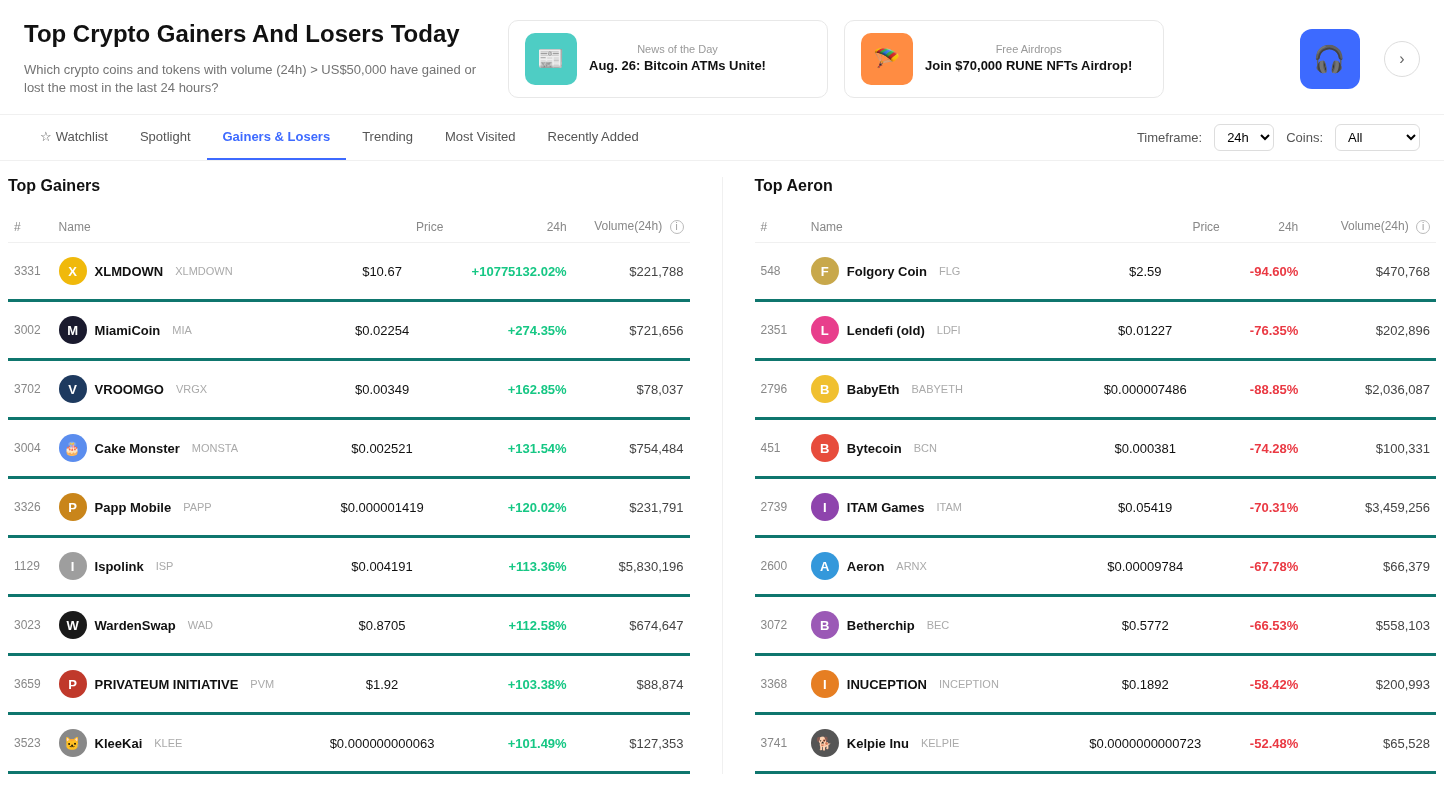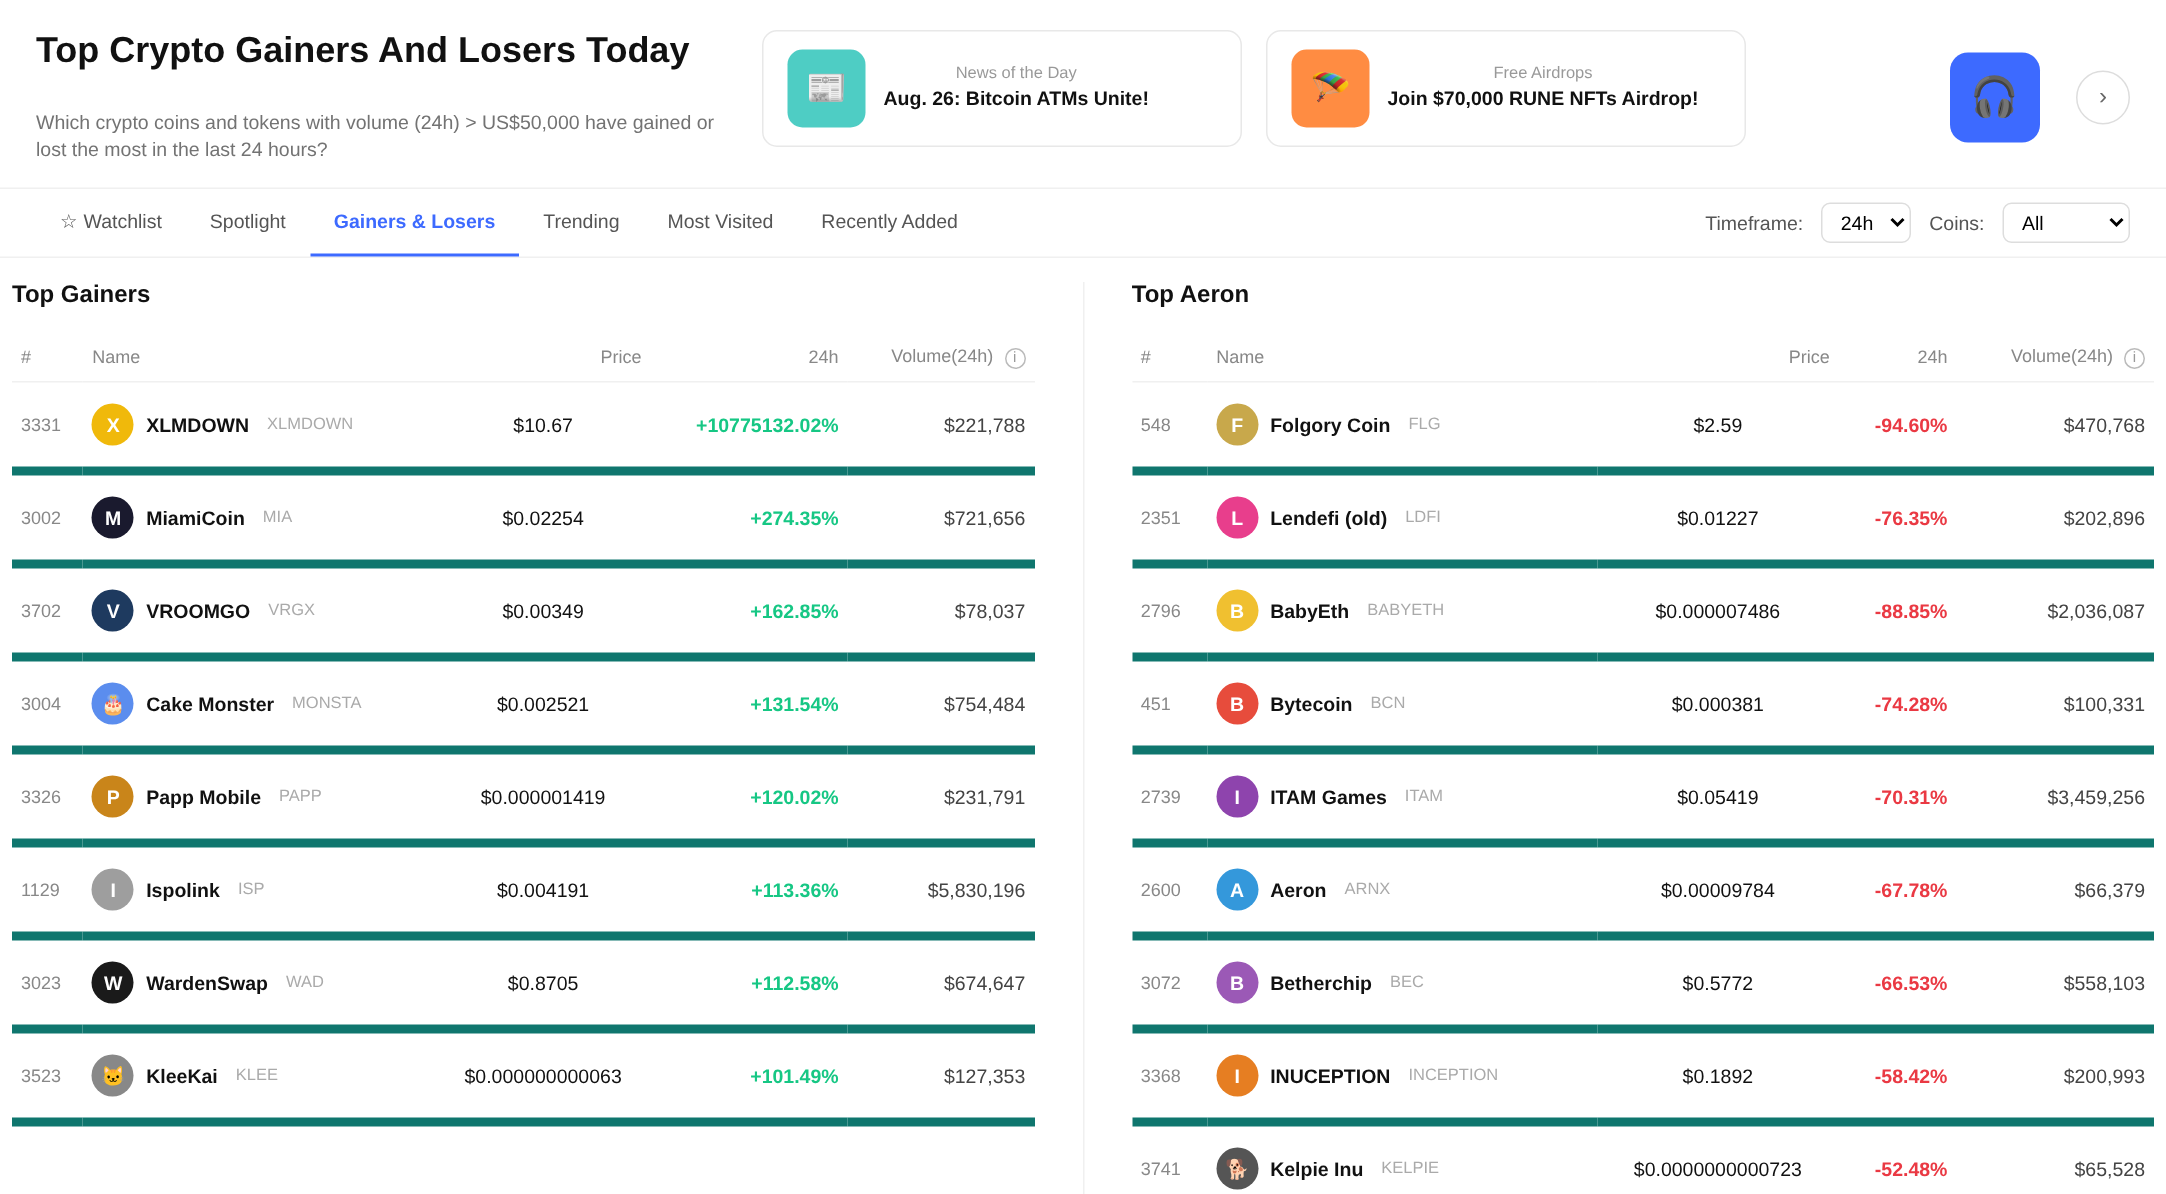--- a/index.html
+++ b/index.html
@@ -1,20 +1,20 @@
 <!DOCTYPE html>
 <html><head>
   <meta charset="utf-8">
   <style>
     * { box-sizing: border-box; margin: 0; padding: 0; }
     body { font-family: -apple-system, BlinkMacSystemFont, 'Segoe UI', sans-serif; background: #fff; color: #222; font-size: 14px; }
 
     .top-section { padding: 20px 24px 16px; display: flex; align-items: flex-start; gap: 24px; border-bottom: 1px solid #f0f0f0; }
     .title-block { flex: 0 0 auto; max-width: 460px; }
-    .page-title { font-size: 24px; font-weight: 700; color: #111; line-height: 1.2; margin-bottom: 24px; }
+    .page-title { font-size: 24px; font-weight: 700; color: #111; line-height: 1.2; margin-bottom: 12px; }
     .page-subtitle { font-size: 13px; color: #737373; line-height: 1.4; }
 
     .news-cards { display: flex; gap: 16px; flex: 1; }
     .news-card { display: flex; align-items: center; gap: 12px; background: #fff; border: 1px solid #e8e8e8; border-radius: 10px; padding: 12px 16px; min-width: 260px; flex: 1; max-width: 320px; }
     .news-icon { width: 52px; height: 52px; border-radius: 10px; display: flex; align-items: center; justify-content: center; font-size: 22px; flex-shrink: 0; }
     .news-icon.teal { background: #4ecdc4; }
     .news-icon.orange { background: #ff8c42; }
     .news-card-label { font-size: 11px; color: #999; margin-bottom: 3px; text-align: center; }
     .news-card-title { font-size: 13px; font-weight: 600; color: #111; line-height: 1.3; }
 
@@ -30,21 +30,21 @@
     .nav-controls label { font-size: 13px; color: #555; }
     .nav-select { border: 1px solid #ddd; border-radius: 6px; padding: 4px 8px; font-size: 13px; background: #fff; cursor: pointer; }
 
     .content { padding: 16px 8px; display: flex; gap: 32px; }
     .table-section { flex: 1; min-width: 0; }
     .section-title { font-size: 16px; font-weight: 700; margin-bottom: 16px; color: #111; }
 
     table { width: 100%; border-collapse: collapse; }
     thead th { font-size: 12px; color: #888; font-weight: 500; text-align: left; padding: 8px 6px; border-bottom: 1px solid #f0f0f0; white-space: nowrap; }
     thead th.right { text-align: right; }
-    tbody tr { border-bottom: 6px solid #0f766e; }
+    tbody tr { border-bottom: 3px solid #0f766e; }
     tbody td { padding: 14px 6px; font-size: 13px; color: #111; }
     tbody td.right { text-align: right; }
     tbody td.num { color: #888; font-size: 12px; }
     tbody td.green { color: #16c784; font-weight: 600; }
     tbody td.red { color: #ea3943; font-weight: 600; }
     tbody td.price { font-size: 13px; font-weight: 500; text-align: center; }
     tbody td.volume { font-size: 13px; color: #444; }
 
     .coin-cell { display: flex; align-items: center; gap: 8px; }
     .coin-logo { width: 28px; height: 28px; border-radius: 50%; display: flex; align-items: center; justify-content: center; font-size: 13px; font-weight: 700; flex-shrink: 0; }
@@ -207,20 +207,33 @@
         <div class="coin-logo" style="background:#1a1a1a;color:#fff;">W</div>
         <span class="coin-name">WardenSwap</span>
         <span class="coin-sym">WAD</span>
       </div>
     </td>
             <td class="right price">$0.8705</td>
             <td class="right green">+112.58%</td>
             <td class="right volume">$674,647</td>
           </tr>
           <tr>
+            <td class="num">3659</td>
+            <td>
+      <div class="coin-cell">
+        <div class="coin-logo" style="background:#c0392b;color:#fff;">P</div>
+        <span class="coin-name">PRIVATEUM INITIATIVE</span>
+        <span class="coin-sym">PVM</span>
+      </div>
+    </td>
+            <td class="right price">$1.92</td>
+            <td class="right green">+103.38%</td>
+            <td class="right volume">$88,874</td>
+          </tr>
+          <tr>
             <td class="num">3523</td>
             <td>
       <div class="coin-cell">
         <div class="coin-logo" style="background:#888;color:#fff;">🐱</div>
         <span class="coin-name">KleeKai</span>
         <span class="coin-sym">KLEE</span>
       </div>
     </td>
             <td class="right price">$0.000000000063</td>
             <td class="right green">+101.49%</td>

